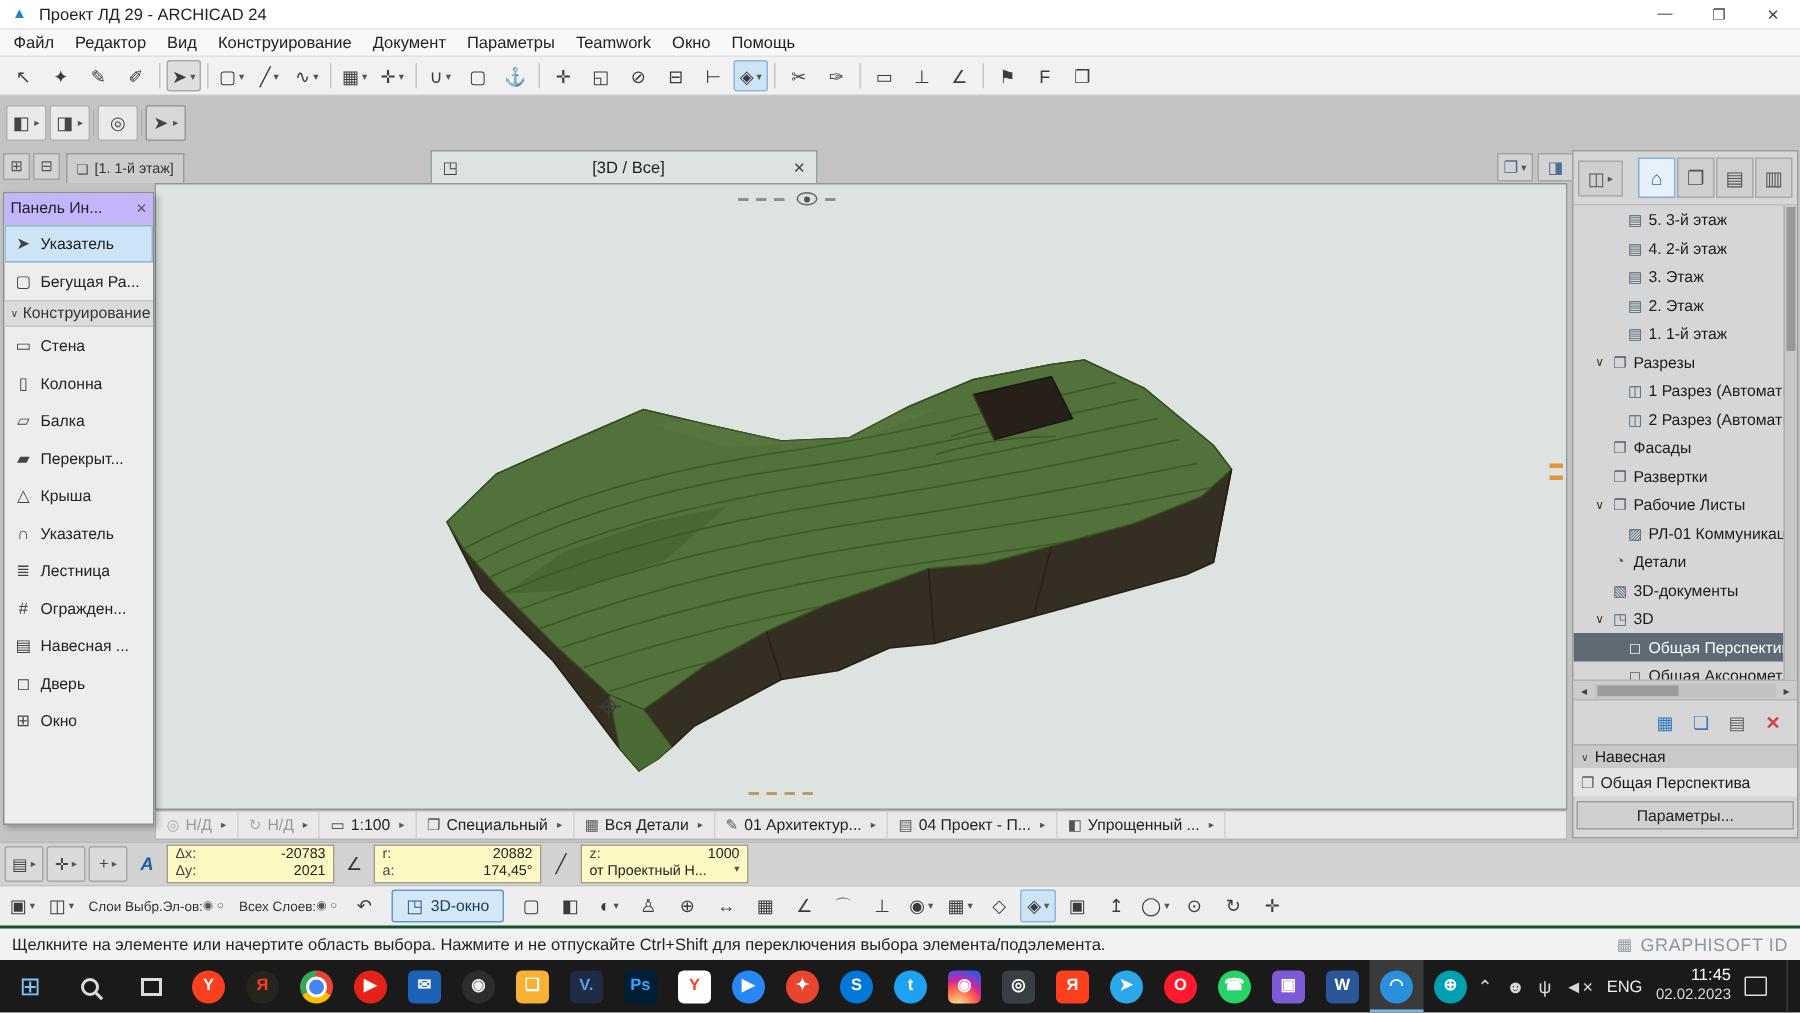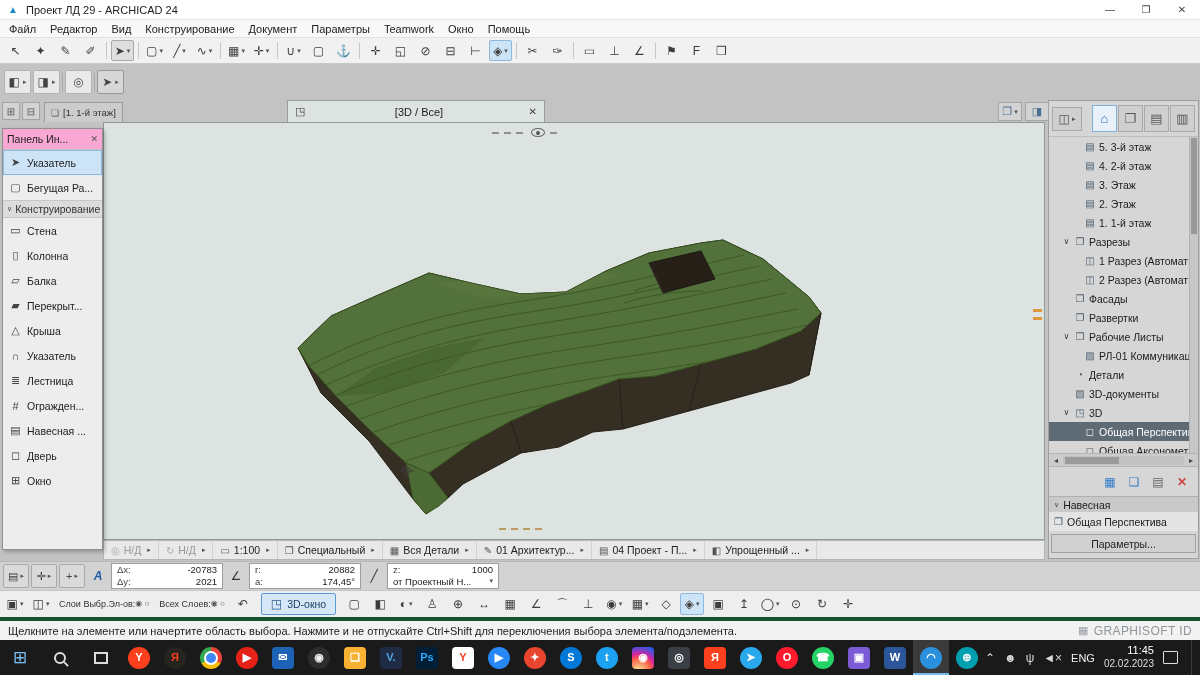--- a/index.html
+++ b/index.html
@@ -50,21 +50,21 @@
   #viewport{position:absolute;top:122px;left:103px;width:942px;height:418px;background:#dce3e0;border:1px solid #8f9a97;overflow:hidden;z-index:5}
   .vp-dashes{position:absolute;display:flex;gap:5px;align-items:center}
   .vp-dashes .dash{width:7px;height:2px;background:#909090}
   .vp-dashes.warm .dash{background:#bd9a66}
   .vp-eye{width:14px;height:9px;border:1px solid #666;border-radius:50%;position:relative;background:transparent;margin-left:3px}
   .vp-eye::after{content:"";position:absolute;left:4px;top:1.5px;width:4px;height:4px;border-radius:50%;background:#555}
   .vp-tick{position:absolute;left:929px;width:9px;height:3px;background:#e0963f}
 
   
   #toolbox{position:absolute;top:128px;left:2px;width:101px;height:422px;background:#ededed;border:1px solid #8f8f8f;display:flex;flex-direction:column;box-shadow:2px 2px 4px rgba(0,0,0,.25);z-index:10}
-  .tbx-head{height:21px;background:#f9a8d4;border-bottom:1px solid #c2c2c2;display:flex;align-items:center;padding:0 4px;font-size:10.5px;color:#222;flex:0 0 21px}
+  .tbx-head{height:21px;background:#c4b5fd;border-bottom:1px solid #c2c2c2;display:flex;align-items:center;padding:0 4px;font-size:10.5px;color:#222;flex:0 0 21px}
   .tbx-head .x{margin-left:auto;font-size:9px;color:#555}
   .tbx-item{height:25px;display:flex;align-items:center;gap:4px;padding-left:5px;font-size:10.5px;color:#222}
   .tbx-item.selected{background:#cde3f6;box-shadow:inset 0 0 0 1px #8db8dd}
   .tbx-ic{width:15px;text-align:center;font-size:11px;color:#444;flex:0 0 15px}
   .tbx-lb{white-space:nowrap;overflow:hidden}
   .tbx-sect{height:18px;background:#dcdcdc;border-top:1px solid #c6c6c6;border-bottom:1px solid #c6c6c6;display:flex;align-items:center;gap:3px;padding-left:4px;font-size:10.5px;color:#333;flex:0 0 18px}
   .tbx-sect .chev{font-size:7px;color:#444}
   .tbx-items{flex:1;position:relative;overflow:hidden;padding-right:8px}
   .tbx-scroll{position:absolute;right:0;top:0;width:8px;height:100%;background:#e0e0e0;border-left:1px solid #cfcfcf}
 
@@ -102,37 +102,37 @@
   .vb-item .g{font-size:10px;color:#555}
   .vb-item.dd::after{content:"▸";font-size:7px;color:#555;margin-left:2px}
   .vb-item.disabled{color:#9a9a9a}.vb-item.disabled .g{color:#aaa}
 
   
   #coordbar{position:absolute;top:561px;left:0;width:1200px;height:29px;background:#d2d2d2;border-top:1px solid #b8b8b8;display:flex;align-items:center;padding-left:3px;gap:3px;z-index:8}
   .cb-btn{height:24px;min-width:26px;background:#dadada;border:1px solid #a8a8a8;display:flex;align-items:center;justify-content:center;font-size:11px;color:#444;border-radius:2px}
   .cb-btn.dd::after{content:"▸";font-size:7px;margin-left:2px;color:#555}
   .cb-glyph{height:24px;width:20px;background:#cicic1;display:flex;align-items:center;justify-content:center;font-size:12px;color:#333}
   .cb-glyph.blue{color:#1c5da8;font-weight:bold;font-style:italic}
-  .coord-group{background:#ffffff;border:1px solid #9d9d9d;height:26px;display:flex;flex-direction:column;justify-content:center;padding:1px 5px;min-width:112px;gap:1px}
+  .coord-group{background:#fef9c3;border:1px solid #9d9d9d;height:26px;display:flex;flex-direction:column;padding:1px 5px;min-width:112px;gap:1px}
   .coord-row{display:flex;justify-content:space-between;font-size:9.5px;line-height:1.1;color:#222;gap:6px}
   .coord-row .cl{color:#444}
   .coord-row .dd8{font-size:7px;color:#555}
 
   
   #botbar{position:absolute;top:590px;left:0;width:1200px;height:27px;background:#eeeeee;border-top:1px solid #c5c5c5;display:flex;align-items:center;padding-left:3px;gap:2px;z-index:8}
   .bb-cell{height:22px;min-width:24px;display:flex;align-items:center;justify-content:center;color:#3c3c3c;font-size:12px;border-radius:2px;border:1px solid transparent}
   .bb-cell.dd::after{content:"▾";font-size:7px;margin-left:2px;color:#555}
   .bb-cell.hl{background:#cde3f6;border-color:#8db8dd}
   .bb-stack{display:flex;flex-direction:row;justify-content:center;font-size:9px;color:#333;line-height:1.2;padding:0 4px}
   .bb-stack .mini{display:flex;gap:5px;font-size:8px;color:#555}
   .btn3d{display:flex;align-items:center;gap:5px;height:22px;padding:0 9px;background:#d6e7f8;border:1px solid #5b9bd5;border-radius:2px;font-size:10.5px;color:#153a5e;margin:0 4px}
   .btn3d .ic{font-size:12px;color:#2c5e8e}
 
   
-  #statusbar{position:absolute;top:617px;left:0;width:1200px;height:23px;background:#f2f2f2;border-top:4px solid #14532d;display:flex;align-items:center;padding:0 8px;justify-content:space-between;z-index:8}
+  #statusbar{position:absolute;top:617px;left:0;width:1200px;height:23px;background:#f2f2f2;border-top:2px solid #14532d;display:flex;align-items:center;padding:0 8px;justify-content:space-between;z-index:8}
   #statusbar .hint{font-size:11px;color:#222;white-space:nowrap;overflow:hidden}
   .brand{display:flex;align-items:center;gap:5px;color:#8f959b;font-size:12px;letter-spacing:.4px}
   .brand .ic{font-size:11px;color:#9aa0a6}
 
   
   #taskbar{position:absolute;top:640px;left:0;width:1200px;height:35px;background:#1a1a1a;display:flex;align-items:center;color:#eee;z-index:40}
   .sys-btn{width:44px;height:35px;display:flex;align-items:center;justify-content:center}
   .start-ic{color:#7cc1f7;font-size:17px}
   .mag{width:12px;height:12px;border:2px solid #dcdcdc;border-radius:50%;position:relative}
   .mag::after{content:"";position:absolute;width:2px;height:6px;background:#dcdcdc;transform:rotate(-45deg);right:-3px;bottom:-5px}

